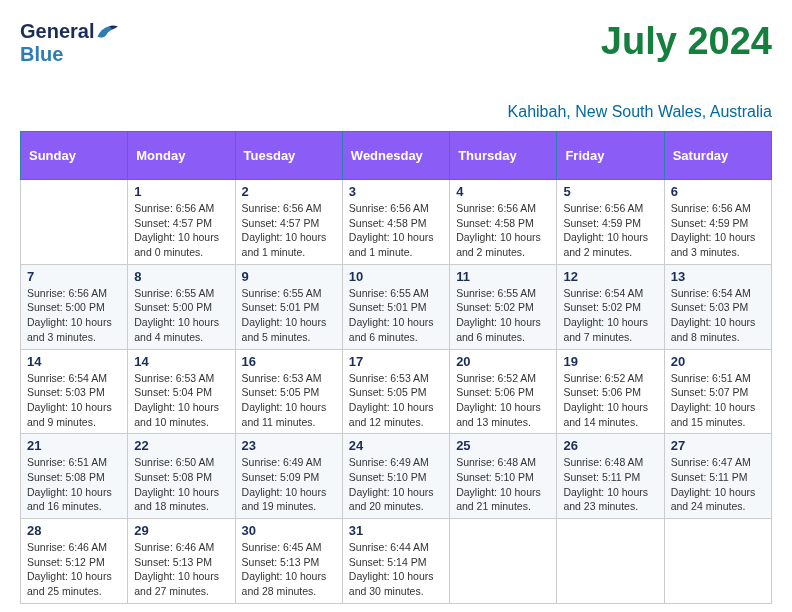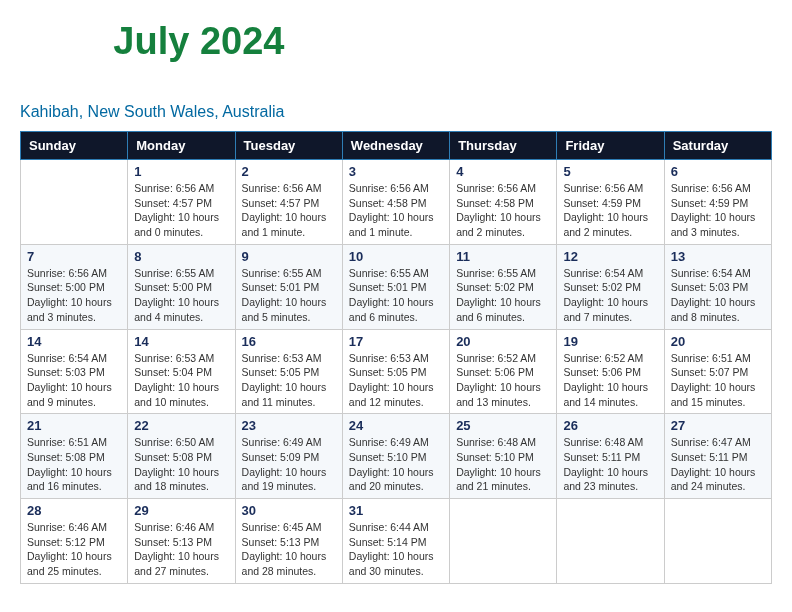--- a/index.html
+++ b/index.html
@@ -33,24 +33,24 @@
       font-size: 16px;
       color: #0369a1;
       margin-top: 40px;
     }
     .calendar {
       width: 100%;
       border-collapse: collapse;
       border: 1px solid #ccc;
     }
     .calendar th {
-      background-color: #0f172a;
+      background-color: #8b5cf6;
       color: #fff;
       text-align: left;
-      padding: 6px 8px;
+      padding: 16px 8px;
       font-size: 13px;
       border: 1px solid #2e7db5;
     }
     .calendar td {
       vertical-align: top;
       padding: 4px 6px;
       border: 1px solid #ccc;
       width: calc(100% / 7);
       min-height: 80px;
       font-size: 11px;
@@ -80,20 +80,32 @@
       align-items: center;
     }
     .logo-text-general { color: #1a2d5a; font-size: 20px; font-weight: bold; }
     .logo-text-blue { color: #2e7db5; font-size: 20px; font-weight: bold; }
     .bird-svg { width: 22px; height: 22px; margin-left: 2px; }
   </style>
 </head>
 <body>
 
 <div class="header-area">
+  <div class="logo">
+    <div class="logo-row">
+      <span class="logo-text-general">General</span>
+      <svg class="bird-svg" viewBox="0 0 30 24" fill="none" xmlns="http://www.w3.org/2000/svg">
+        <path d="M2 18 Q8 6 18 4 Q22 3 28 6 Q24 8 20 10 Q16 12 14 16 Q10 22 2 18Z" fill="#2e7db5"></path>
+        <path d="M18 4 Q24 2 30 5 Q26 7 22 8Z" fill="#1a2d5a"></path>
+      </svg>
+    </div>
+    <div>
+      <span class="logo-text-blue">Blue</span>
+    </div>
+  </div>
   <div class="title-area">
     <div class="month-title">July 2024</div>
     <div class="location-title">Kahibah, New South Wales, Australia</div>
   </div>
 </div>
 
 <table class="calendar">
   <thead>
     <tr>
     <th>Sunday</th>

